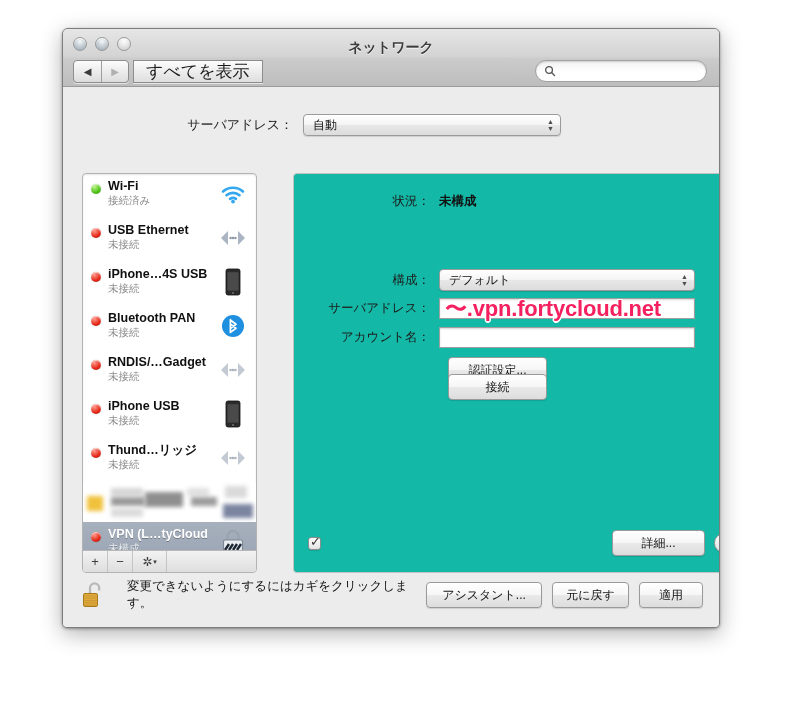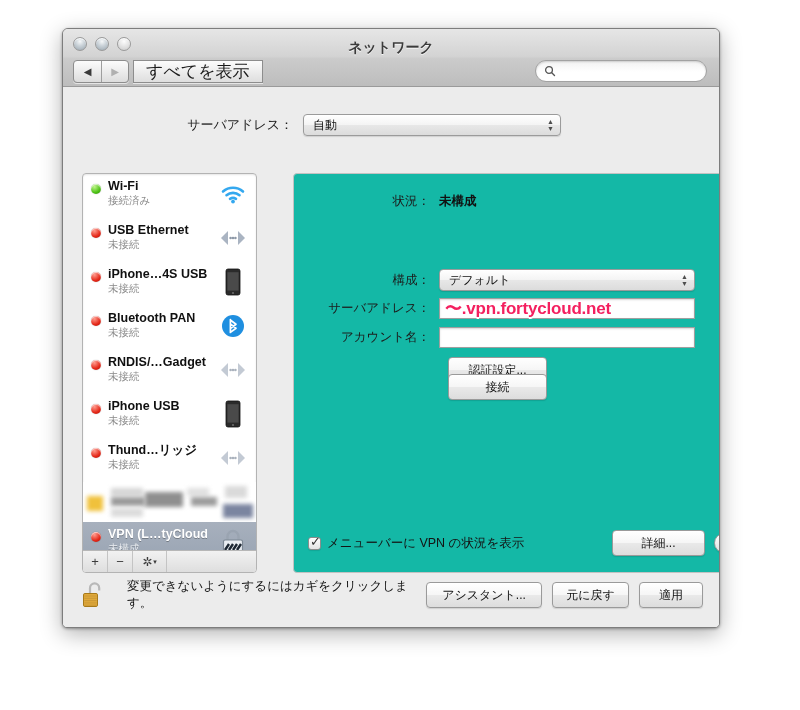--- a/index.html
+++ b/index.html
@@ -217,21 +217,21 @@
     width: 256px; height: 21px;
     border: 1px solid #9f9f9f;
     background: #ffffff;
     box-shadow: inset 0 1px 2px rgba(0,0,0,0.16);
     display: flex; align-items: center;
     padding: 0 5px;
     font-size: 12px;
   }
   #serverfield { position: relative; }
   #server-annotation {
-    font-size: 17px; font-weight: bold;
+    font-size: 22px; font-weight: bold;
     color: #f4205f;
     letter-spacing: -0.2px;
     white-space: nowrap;
     text-shadow:
       -1.5px 0 0 #fff, 1.5px 0 0 #fff, 0 -1.5px 0 #fff, 0 1.5px 0 #fff,
       -1.1px -1.1px 0 #fff, 1.1px -1.1px 0 #fff, -1.1px 1.1px 0 #fff, 1.1px 1.1px 0 #fff;
   }
 
   .pushbtn {
     height: 22px; padding: 12px 14px;
@@ -513,21 +513,20 @@
         </div>
       </div>
 
       <div class="pushbtn" id="btn-auth">認証設定...</div>
       <div class="pushbtn" id="btn-connect">接続</div>
 
       <div id="bottom-panel-row">
         <div class="checkbox">
           <span class="tick">✓</span>
         </div>
-        <div id="checklabel">メニューバーに VPN の状況を表示</div>
         <div class="pushbtn" id="btn-advanced">詳細...</div>
         <div id="helpbtn">?</div>
       </div>
     </div>
 
     <div id="footer">
       <div id="lock-icon">
         <svg width="26" height="30" viewBox="0 0 26 30">
           <path d="M9 14 L9 8 A4.6 4.6 0 0 1 18.2 8 L18.2 10.5" fill="none" stroke="#b8b8b8" stroke-width="2.2"></path>
           <rect x="2.5" y="13.5" width="14" height="13" rx="1.4" fill="#e0a93a" stroke="#a87a19" stroke-width="1"></rect>

